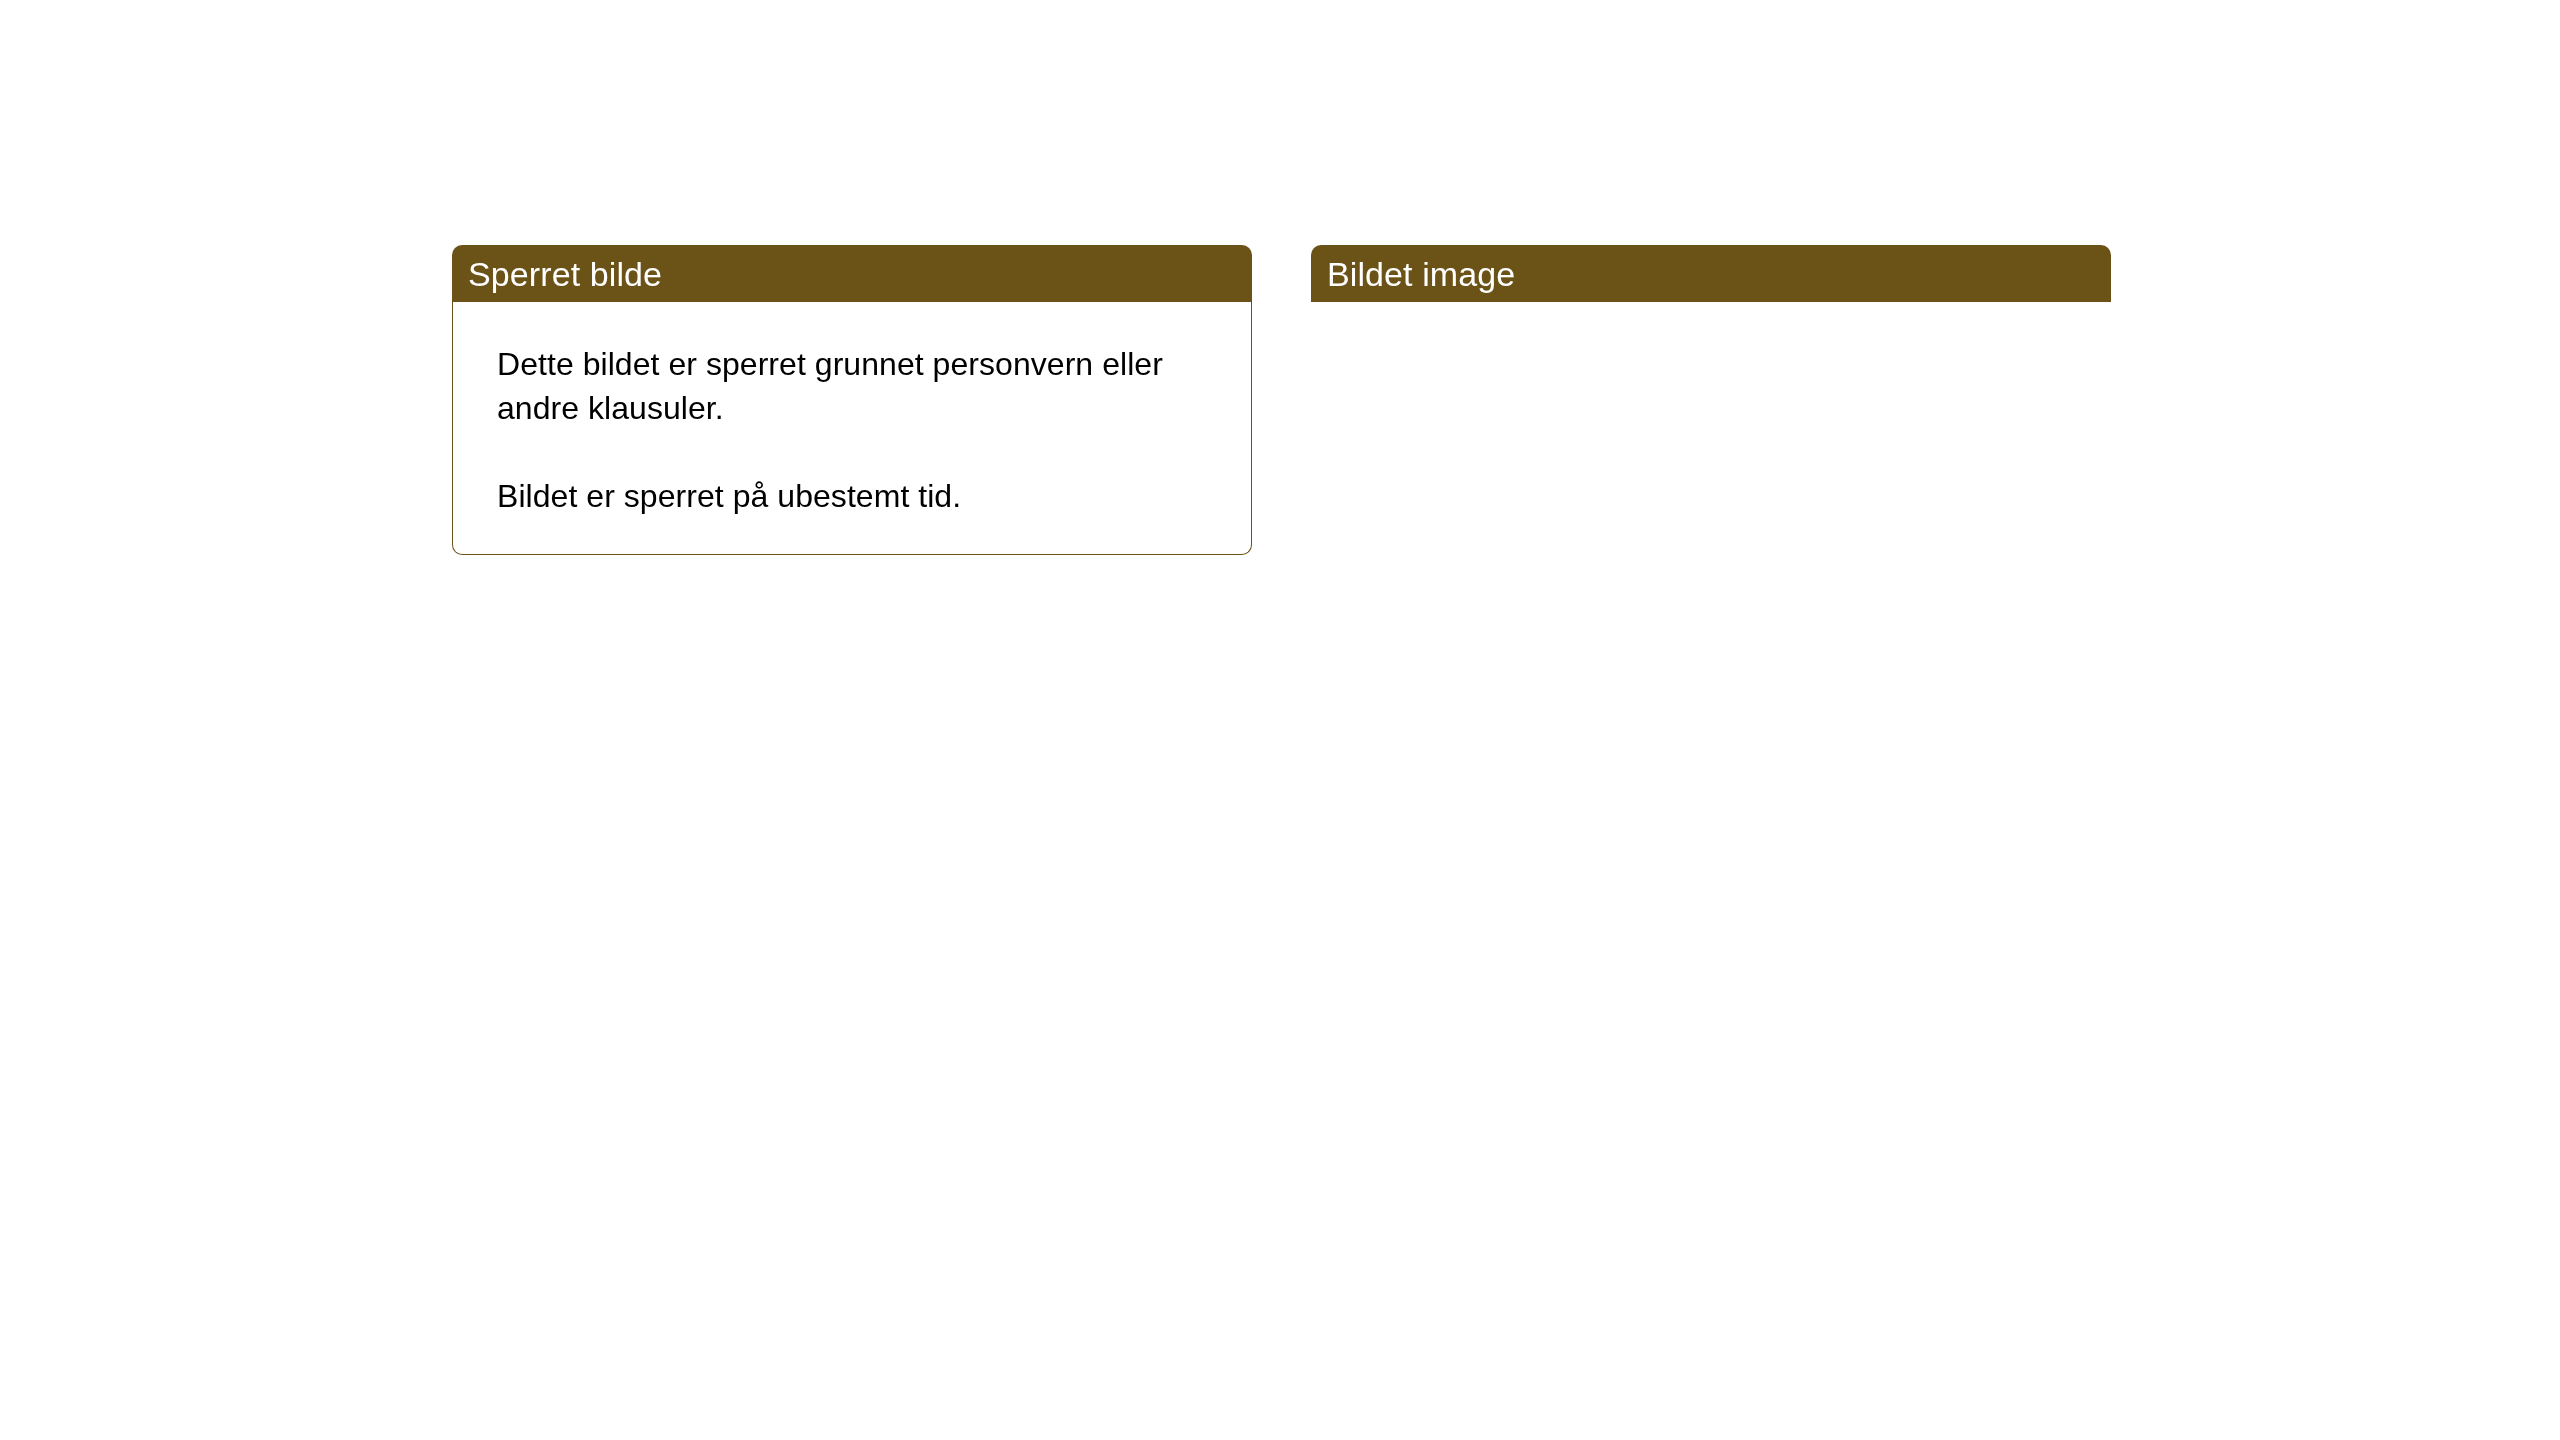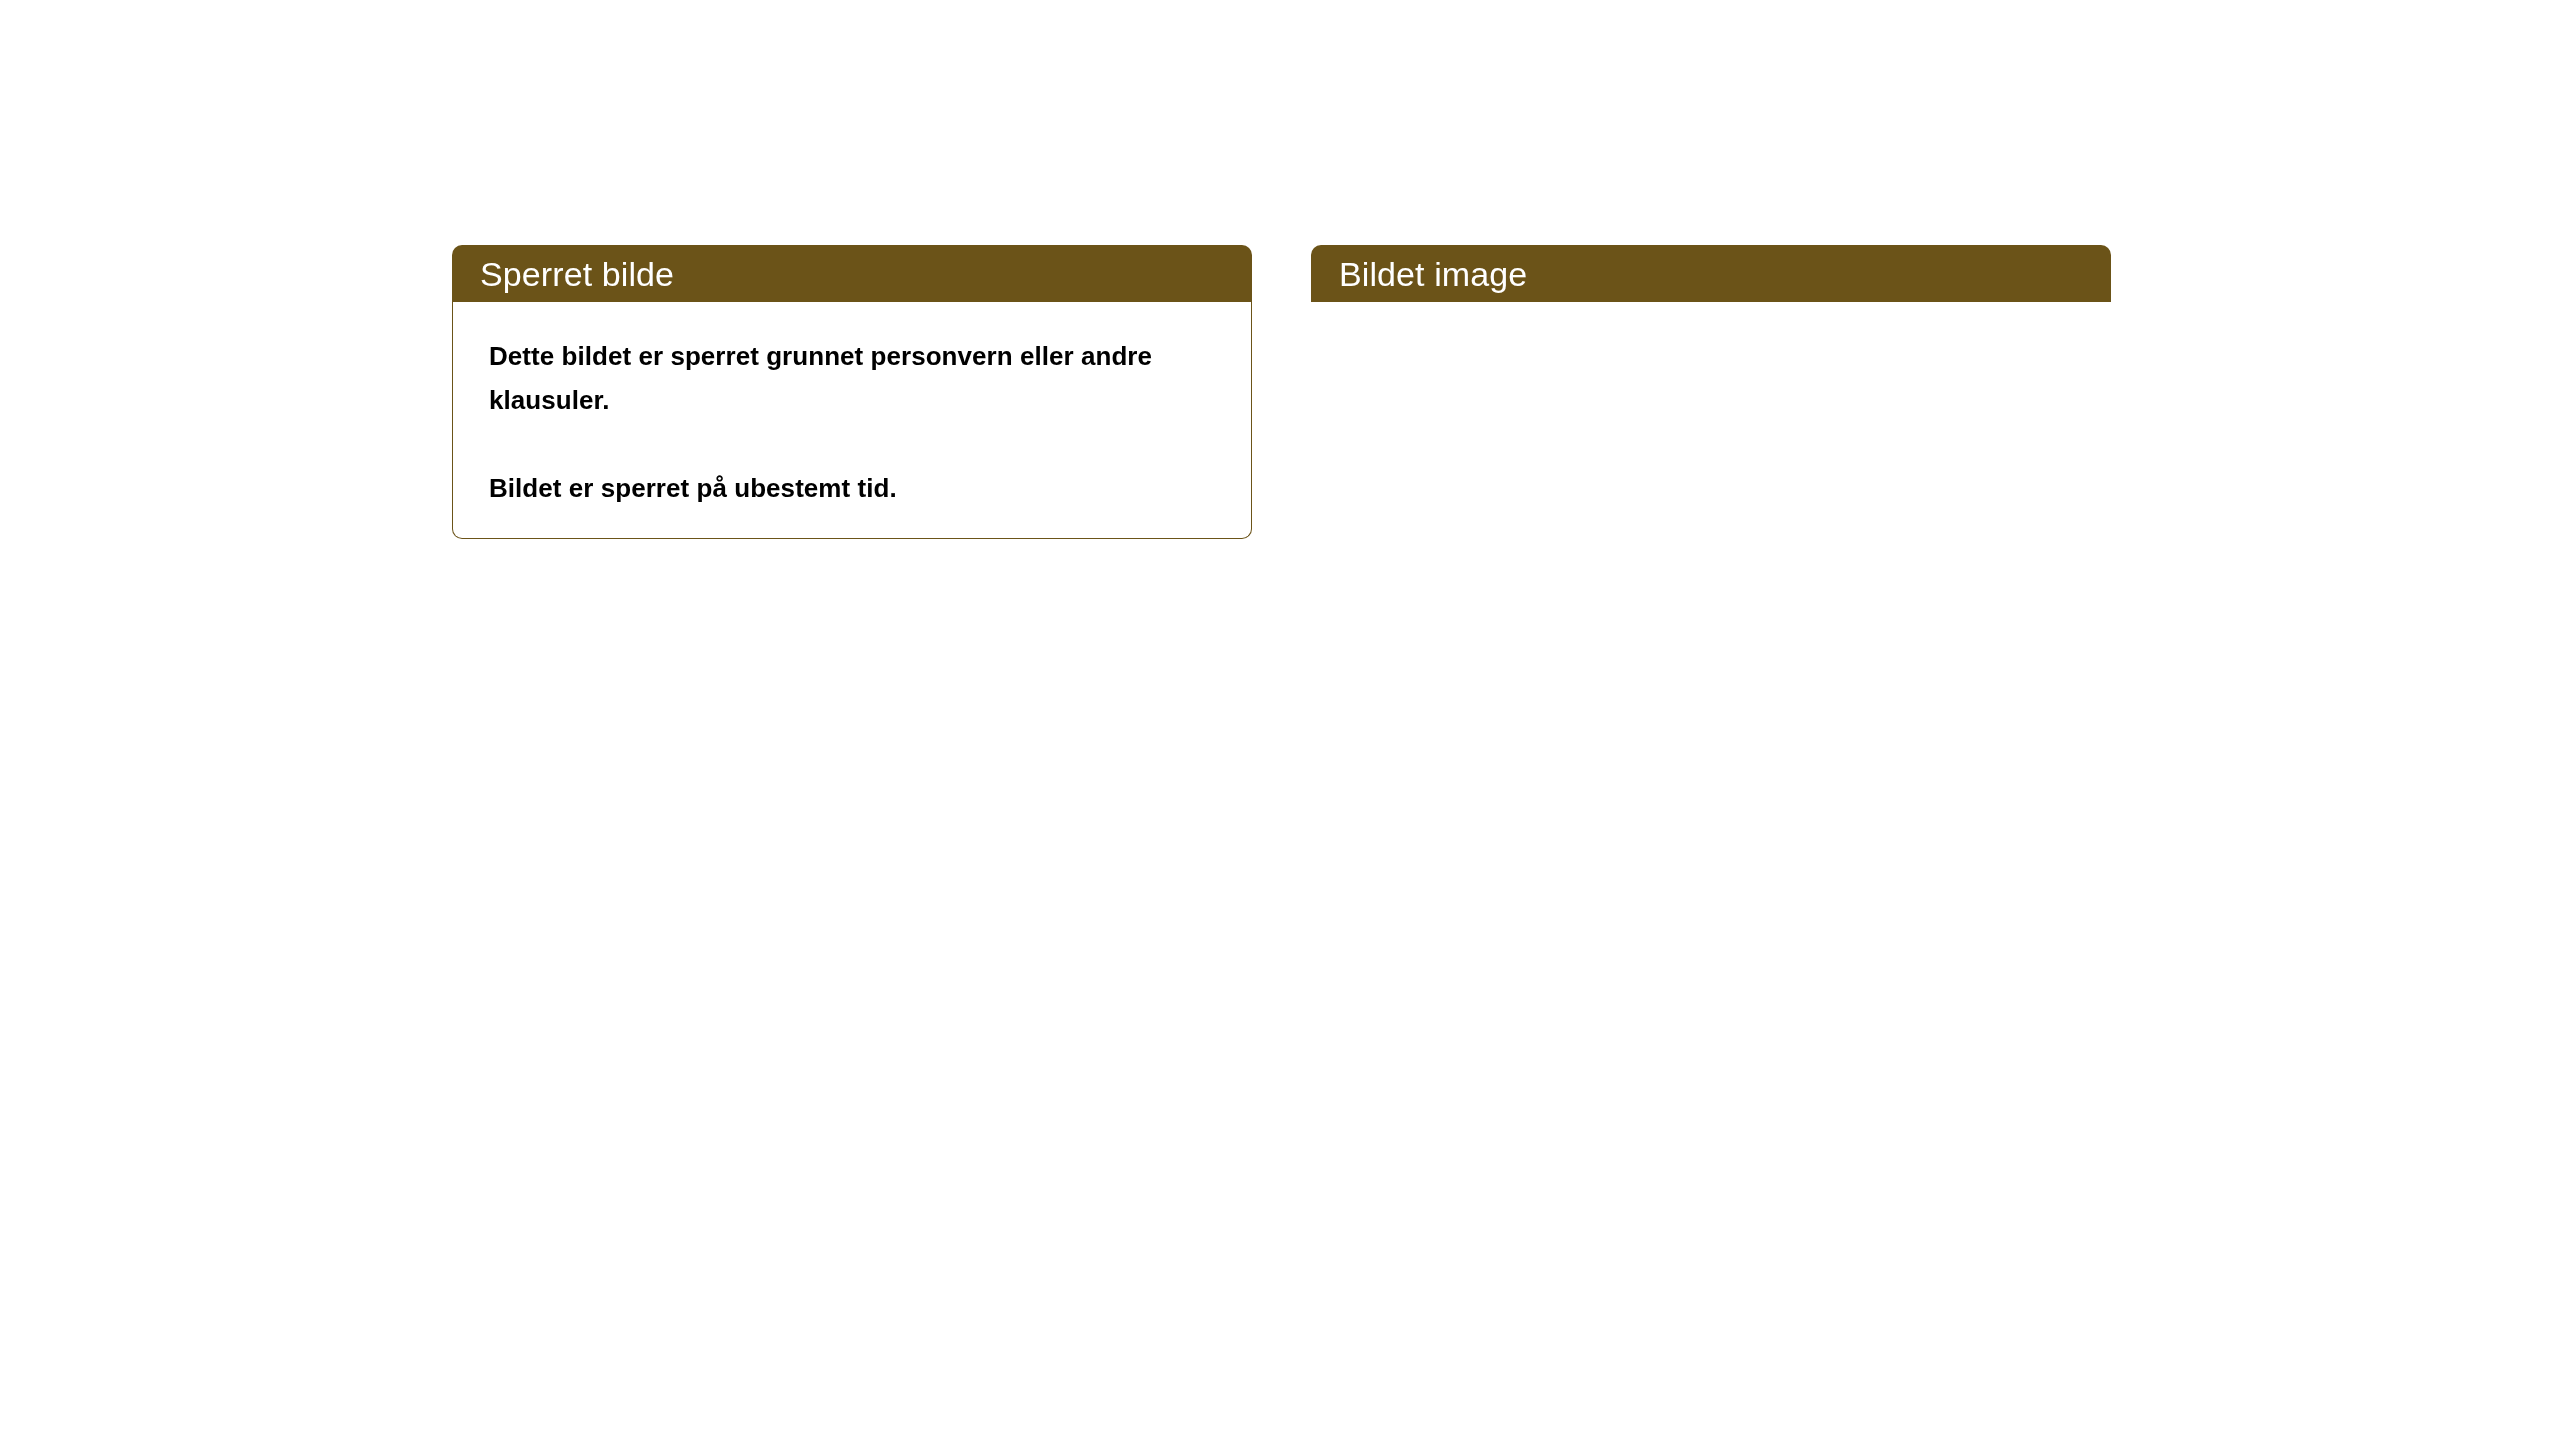--- a/index.html
+++ b/index.html
@@ -32,21 +32,21 @@
     display: flex;
     flex-direction: column;
     position: relative;
   }
 
   .notice-card-header {
     background: #6b5318;
     border-radius: 10px 10px 0 0;
     height: 57px;
     box-sizing: border-box;
-    padding: 0 0 0 28px;
+    padding: 0 0 0 16px;
     display: flex;
     align-items: center;
     position: relative;
     z-index: 2;
   }
 
   .notice-card-title {
     color: #ffffff;
     font-size: 34px;
     font-weight: normal;
@@ -63,24 +63,24 @@
     box-sizing: border-box;
     min-height: 219px;
     padding: 25px 24px 20px 28px;
     margin-top: -1px;
     position: relative;
     z-index: 1;
   }
 
   .notice-paragraph {
     color: #000000;
-    font-size: 26px;
+    font-size: 32px;
     line-height: 44px;
-    font-weight: bold;
-    margin: 8px;
+    font-weight: normal;
+    margin: 16px;
     letter-spacing: 0.05px;
   }
 
   .notice-paragraph + .notice-paragraph {
     margin-top: 44px;
   }
 </style>
 </head>
 <body>
 

